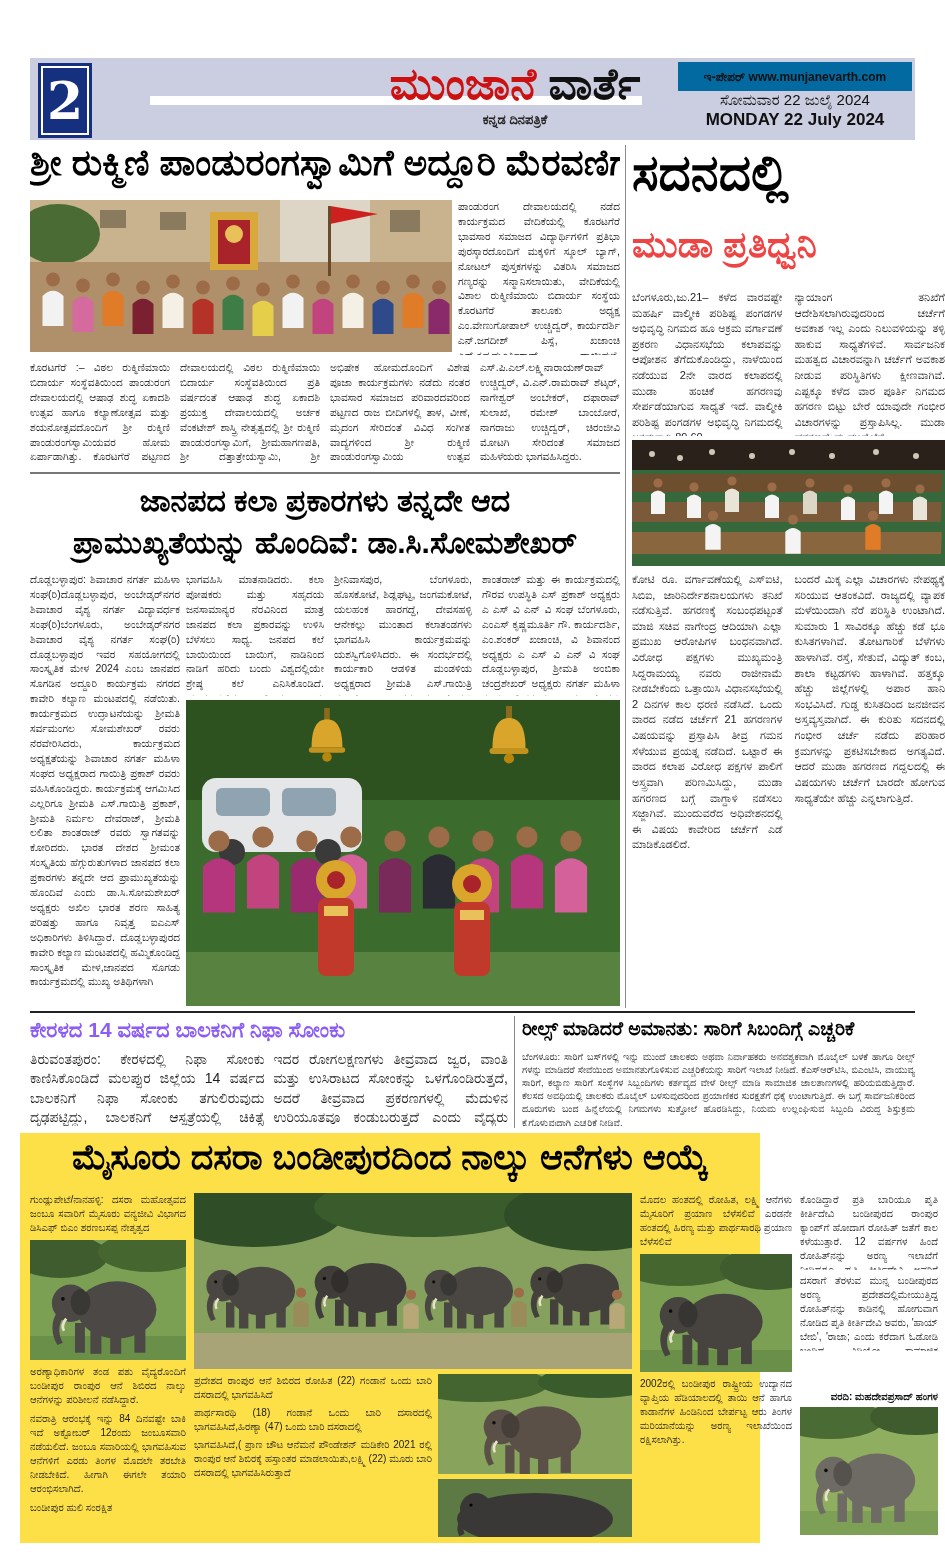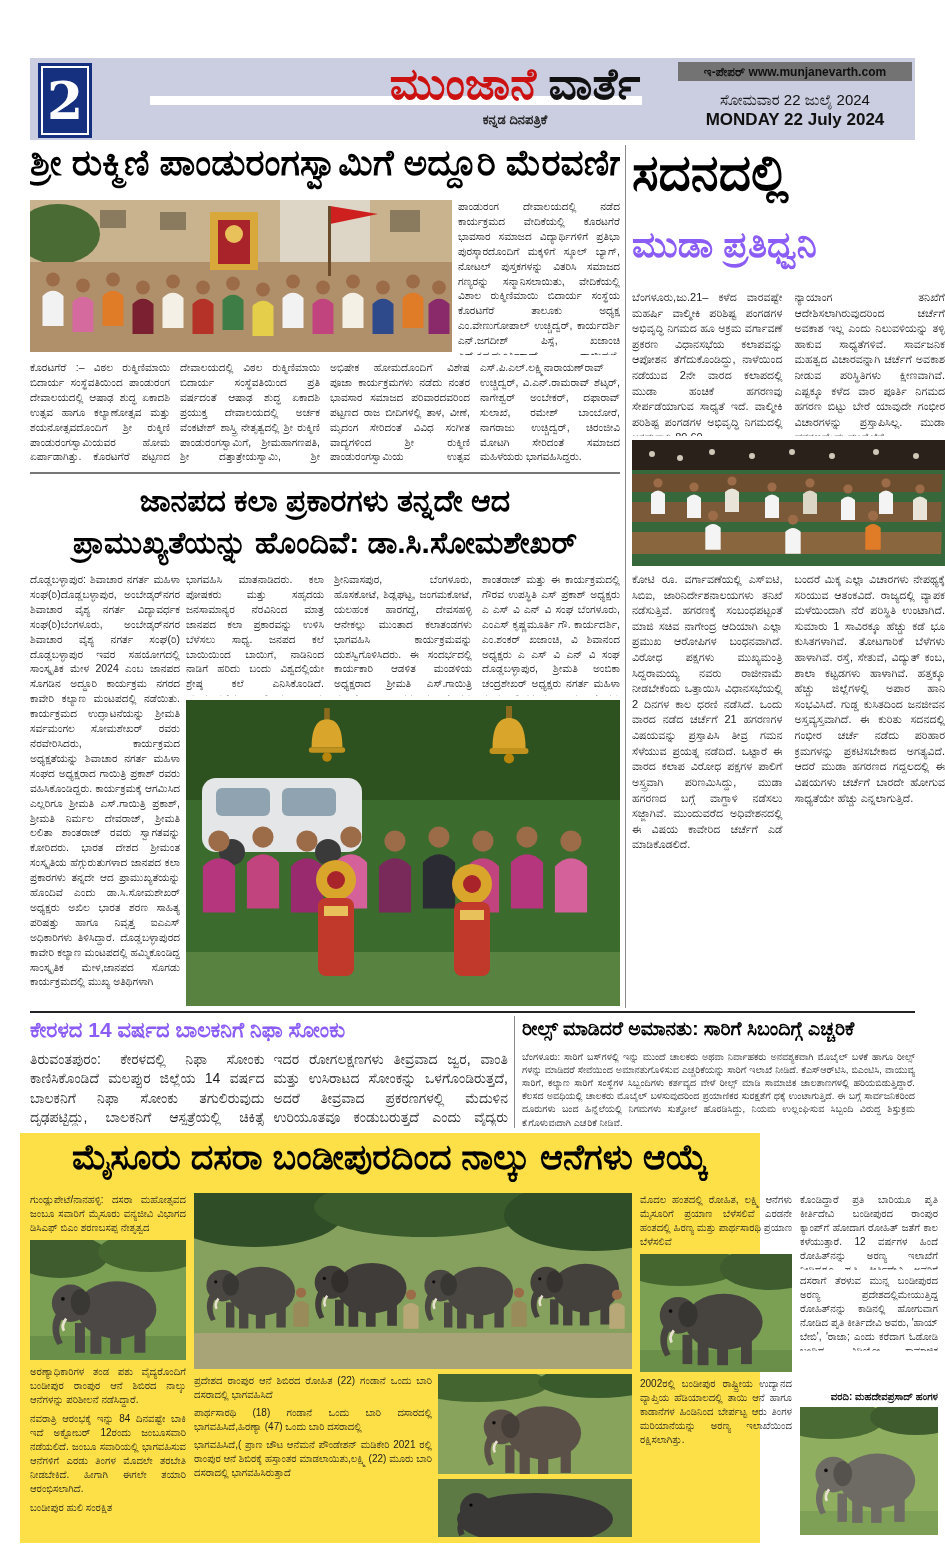--- a/index.html
+++ b/index.html
@@ -13,21 +13,21 @@
            border:3px solid #14307f;box-sizing:border-box;}
   .pagebox-inner{width:100%;height:100%;border:2px solid #ffffff;box-sizing:border-box;
            display:flex;align-items:center;justify-content:center;
            color:#ffffff;font-family:"DejaVu Serif",serif;font-weight:bold;font-size:52px;line-height:1;}
   .masthead{position:absolute;left:340px;top:60px;width:350px;text-align:center;
             font-weight:bold;font-size:44px;line-height:1.1;white-space:nowrap;}
   .masthead .red{color:#cc1111;}
   .masthead .blk{color:#111111;}
   .tagline{position:absolute;left:340px;top:112px;width:350px;text-align:center;
            font-size:13px;font-weight:bold;color:#222;}
-  .epaper{position:absolute;left:678px;top:62px;width:234px;height:19px;background:#737373;
+  .epaper{position:absolute;left:678px;top:62px;width:234px;height:29px;background:#0369a1;
           display:flex;align-items:center;justify-content:center;font-size:12px;font-weight:bold;color:#111;}
   .date-kn{position:absolute;left:678px;top:91px;width:234px;text-align:center;font-size:15px;color:#111;}
   .date-en{position:absolute;left:678px;top:110px;width:234px;text-align:center;font-size:17px;font-weight:bold;color:#111;}
 
   
   .bodytext{font-size:10.5px;line-height:1.42;text-align:justify;color:#1c1c1c;overflow:hidden;}
   .h-rule{position:absolute;border-top:2px solid #555;}
   .v-rule{position:absolute;border-left:1px solid #8a8a8a;}
   .photo{position:absolute;overflow:hidden;background:#777;}
   .photo svg{display:block;}
@@ -43,21 +43,21 @@
   .headline2{position:absolute;left:30px;top:480px;width:590px;height:86px;text-align:center;
              font-size:30px;font-weight:bold;color:#000;line-height:1.4;overflow:hidden;}
   .jan-col1{position:absolute;left:30px;top:572px;width:150px;height:434px;}
   .jan-top{position:absolute;left:186px;top:572px;width:434px;height:124px;display:flex;gap:10px;}
   .jan-top .bodytext{flex:1;height:124px;}
 
   
   .headline3a{position:absolute;left:632px;top:144px;width:313px;height:78px;font-size:50px;
               font-weight:bold;color:#000;white-space:nowrap;overflow:hidden;}
   .headline3b{position:absolute;left:632px;top:224px;width:313px;height:58px;font-size:36px;
-              font-weight:bold;color:#8b5cf6;white-space:nowrap;overflow:hidden;}
+              font-weight:bold;color:#ef4444;white-space:nowrap;overflow:hidden;}
   .muda-top{position:absolute;left:632px;top:290px;width:313px;height:146px;display:flex;gap:12px;}
   .muda-top .bodytext{flex:1;height:146px;font-size:11px;}
   .muda-bottom{position:absolute;left:632px;top:572px;width:313px;height:434px;display:flex;gap:12px;}
   .muda-bottom .bodytext{flex:1;height:434px;font-size:11px;}
 
   
   .nipah-head{position:absolute;left:30px;top:1018px;width:478px;height:30px;font-size:21px;
               font-weight:bold;color:#8b5cf6;white-space:nowrap;overflow:hidden;}
   .nipah-cols{position:absolute;left:30px;top:1050px;width:478px;height:76px;display:flex;gap:9px;}
   .nipah-cols .bodytext{flex:1;height:76px;font-size:14px;line-height:1.38;}

